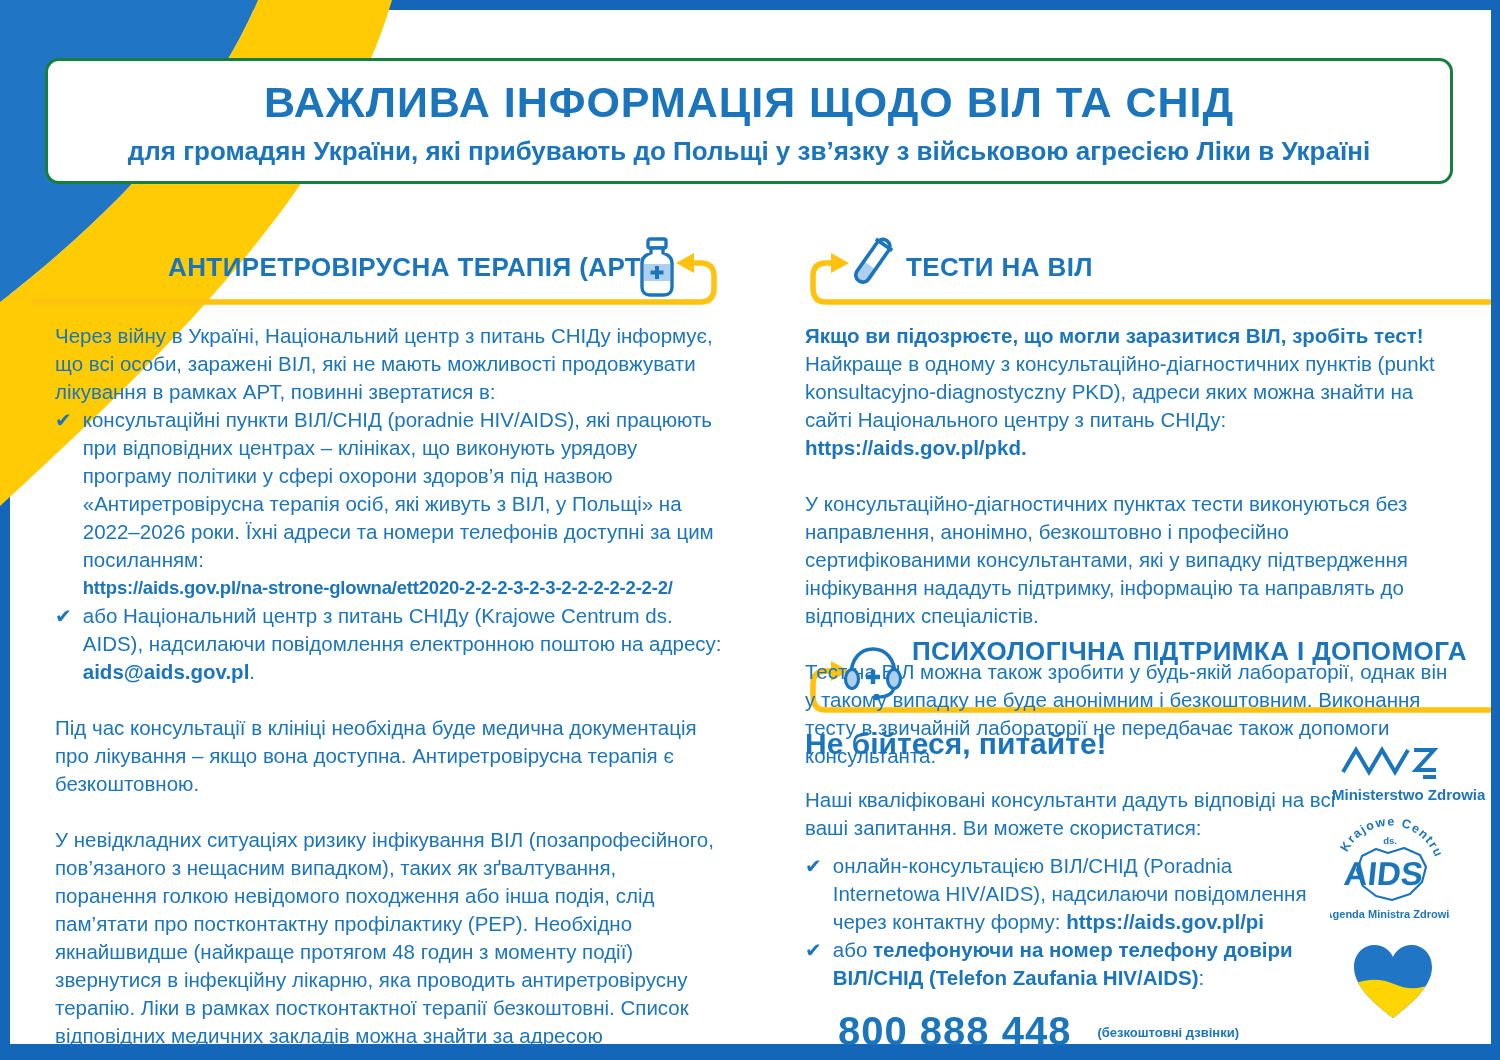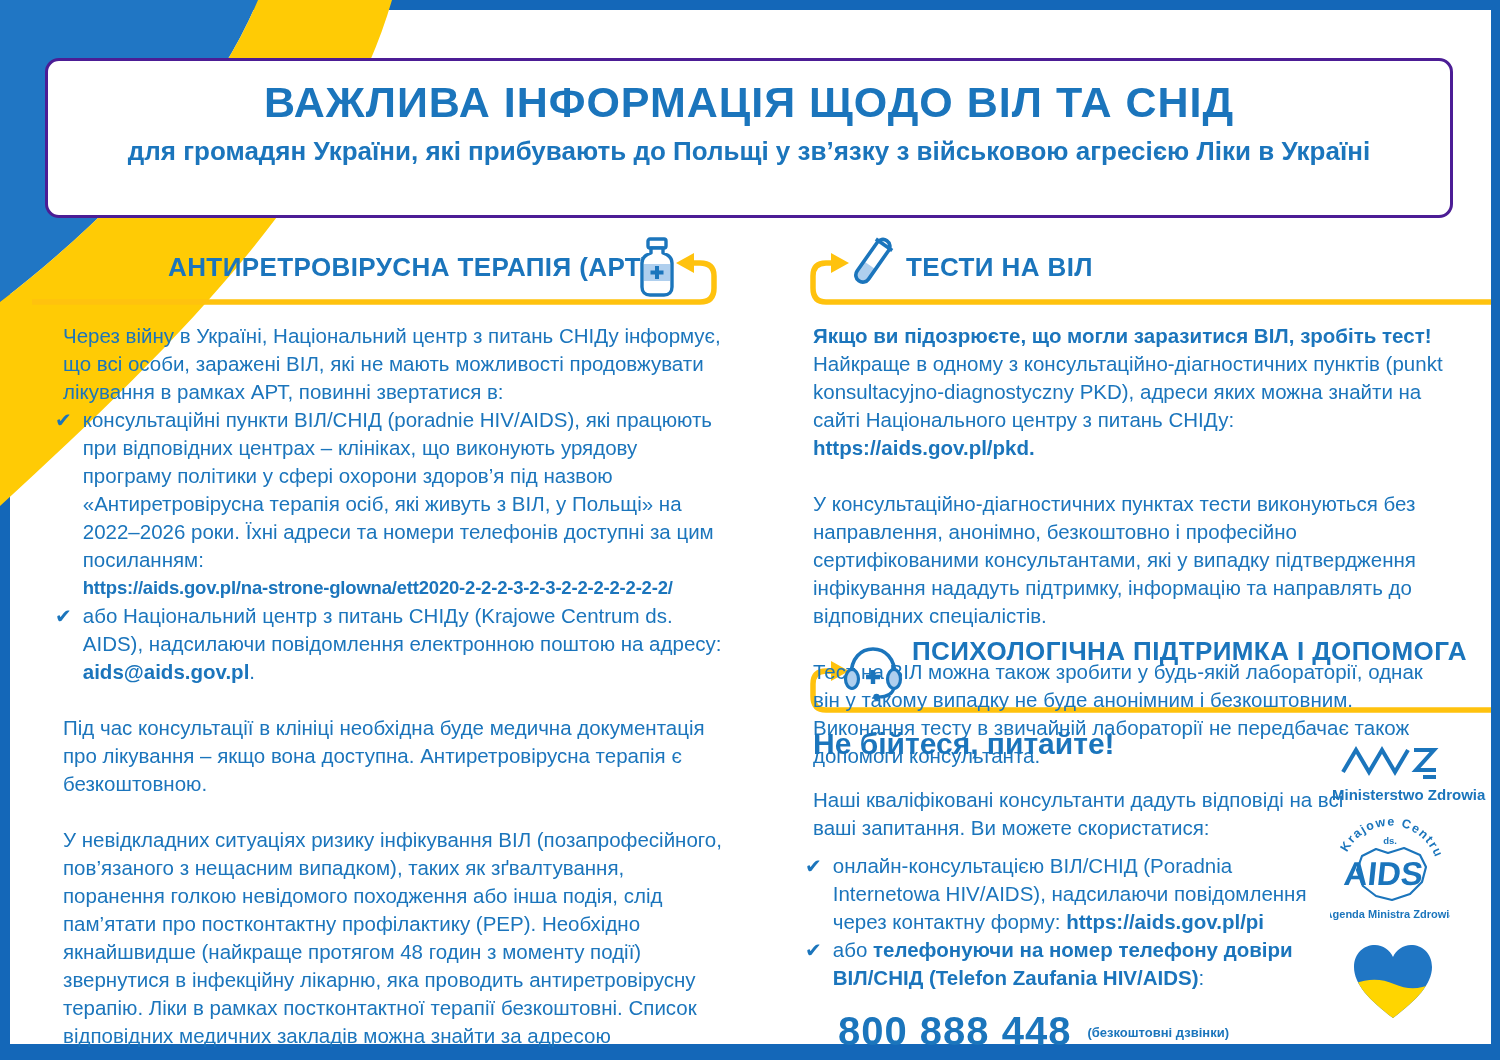--- a/index.html
+++ b/index.html
@@ -10,43 +10,43 @@
   .frame{position:absolute;background:#1467B8;}
   .frame-top{left:0;top:0;width:1500px;height:10px;}
   .frame-left{left:0;top:0;width:10px;height:1060px;}
   .frame-right{right:0;top:0;width:9px;height:1060px;}
   .frame-bottom{left:0;bottom:0;width:1500px;height:16px;}
 
   
   .deco{position:absolute;left:0;top:0;z-index:2;}
 
   
-  .header-box{position:absolute;left:45px;top:58px;width:1408px;height:160px;background:#fff;
-    border:3px solid #4c1d95;border-radius:14px;z-index:3;box-sizing:border-box;text-align:center;}
+  .header-box{position:absolute;left:45px;top:58px;width:1408px;height:126px;background:#fff;
+    border:3px solid #15803d;border-radius:14px;z-index:3;box-sizing:border-box;text-align:center;}
   .header-title{margin-top:17px;font-size:43px;font-weight:700;color:#1B75BC;letter-spacing:1px;}
   .header-subtitle{margin-top:9px;font-size:26px;font-weight:700;color:#1B75BC;}
 
   
   .sec-head{position:absolute;font-size:26px;font-weight:700;color:#1B75BC;letter-spacing:.4px;white-space:nowrap;z-index:4;}
   .arrow-svg{position:absolute;z-index:3;}
   .icon-abs{position:absolute;z-index:4;}
 
   
   .tcol{position:absolute;color:#1B75BC;font-size:20.5px;line-height:28px;z-index:4;}
-  .tcol p{margin:0 0 28px 8px;}
+  .tcol p{margin:0 0 28px 0;}
   .tcol p.tight{margin-bottom:0;}
   .b{font-weight:700;}
   .url-line{display:block;font-weight:700;font-size:18.5px;letter-spacing:-.2px;white-space:nowrap;}
   .bullet{display:flex;gap:11px;margin:0;}
   .check{flex:0 0 auto;font-weight:700;font-size:20px;line-height:28px;}
   .btext{flex:1;}
 
   .lead{font-size:30px;font-weight:700;margin:0 0 6px 0;}
   .phones{margin-top:16px;}
-  .phone-row{display:flex;align-items:flex-start;gap:16px;margin-top:10px;}
+  .phone-row{display:flex;align-items:flex-start;gap:26px;margin-top:10px;}
   .phone-number{font-size:40px;font-weight:700;line-height:46px;letter-spacing:1px;white-space:nowrap;}
   .phone-note{font-size:13px;line-height:21px;padding-top:14px;max-width:230px;font-weight:bold;}
 
   
   .logo{position:absolute;z-index:4;text-align:center;color:#1B75BC;}
   .logo-caption{font-size:15px;font-weight:700;color:#1B75BC;margin-top:2px;white-space:nowrap;}
 </style>
 </head>
 <body>
 

